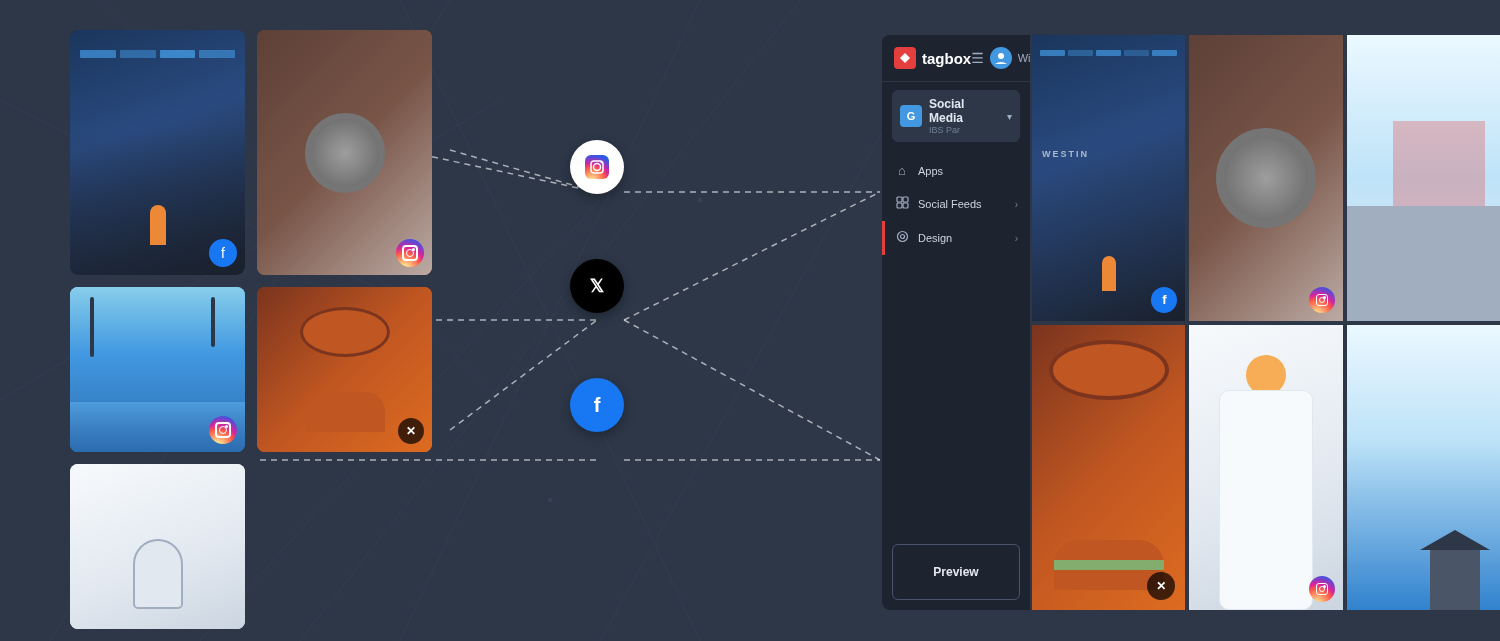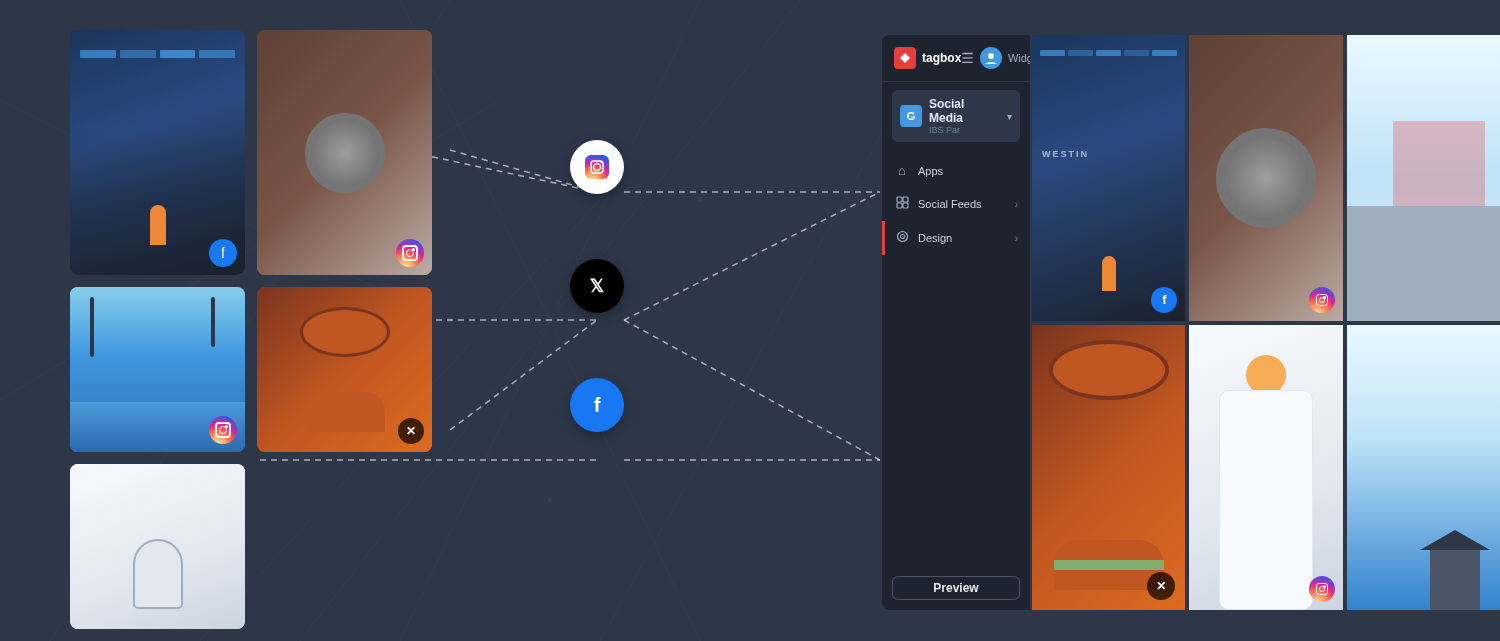--- a/index.html
+++ b/index.html
@@ -130,21 +130,21 @@
       display: flex;
       align-items: center;
       justify-content: center;
       color: white;
       font-size: 10px;
       font-weight: bold;
     }
 
     .tagbox-logo-text {
       color: white;
-      font-size: 12px;
+      font-size: 15px;
       font-weight: 600;
     }
 
     .panel-header-right {
       display: flex;
       align-items: center;
       gap: 6px;
     }
 
     .hamburger-icon {
@@ -260,21 +260,21 @@
     
     .panel-footer {
       padding: 10px;
       display: flex;
       flex-direction: column;
       gap: 8px;
     }
 
     .btn-preview {
       width: 100%;
-      padding: 4px;
+      padding: 20px;
       background: transparent;
       border: 1px solid #4a5568;
       color: #e2e8f0;
       border-radius: 6px;
       font-size: 12px;
       font-weight: 600;
       cursor: pointer;
       text-align: center;
     }
 

